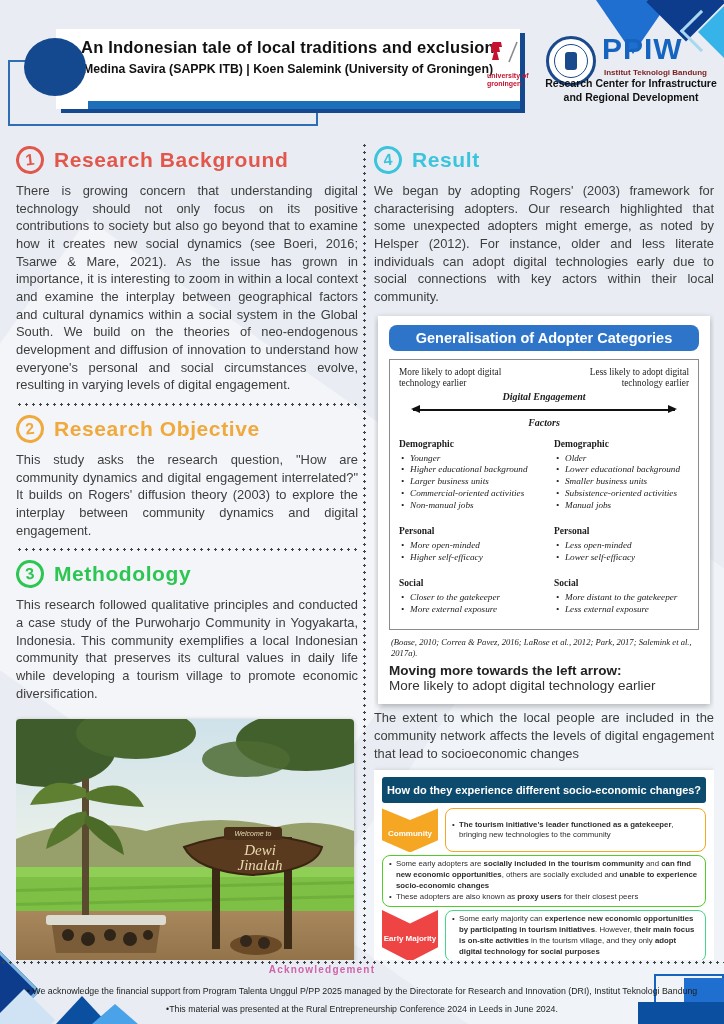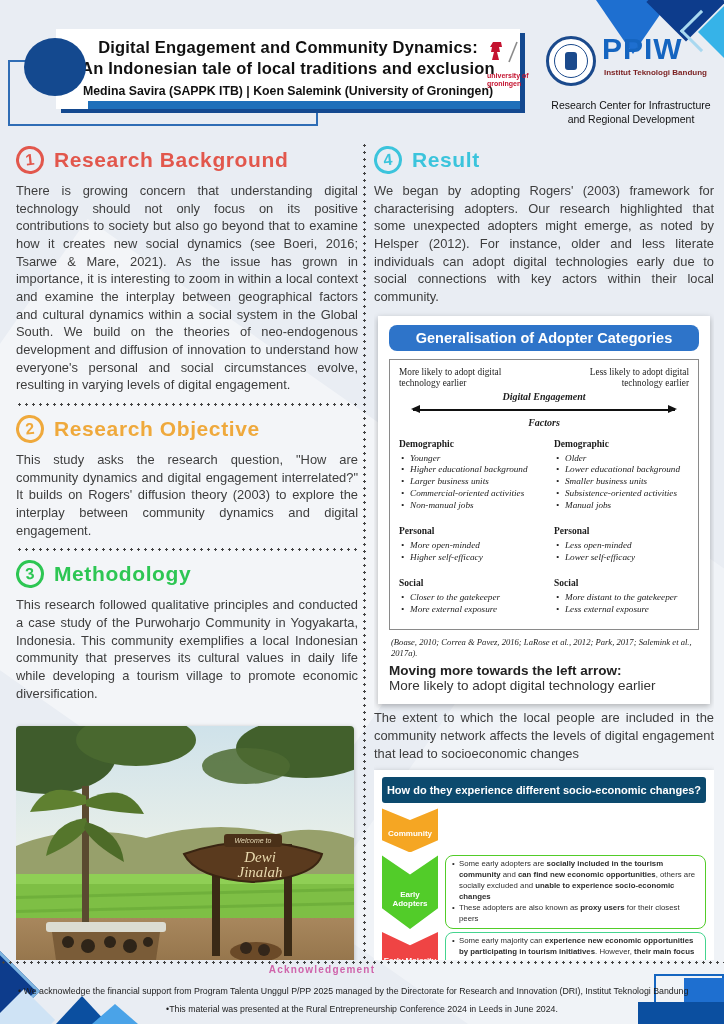--- a/index.html
+++ b/index.html
@@ -38,40 +38,40 @@
   .authors { font-size:12.3px; font-weight:700; color:#111; margin-top:4px; }
   .title-underline { position:absolute; left:88px; top:101px; width:432px; height:8px; background:#1e6fba; z-index:3; }
   .blue-circle { position:absolute; left:24px; top:38px; width:62px; height:58px; border-radius:50%; background:#14498f; z-index:4; }
   .rug-logo { position:absolute; left:487px; top:40px; width:58px; text-align:left; z-index:2; }
   .rug-text { font-size:7px; font-weight:700; color:#c4122f; line-height:1.15; margin-top:2px; }
   .itb-seal { position:absolute; left:546px; top:36px; width:50px; height:50px; border-radius:50%; border:3px solid #1b4a8c; background:#fff; z-index:2; }
   .itb-seal::before { content:""; position:absolute; inset:5px; border-radius:50%; border:1.5px solid #1b4a8c; }
   .itb-seal::after { content:""; position:absolute; left:16px; top:13px; width:12px; height:18px; background:#1b4a8c; border-radius:3px; }
   .ppiw { position:absolute; left:602px; top:32px; font-size:30px; font-weight:900; color:#1565c0; letter-spacing:1px; z-index:2; }
   .itb-name { position:absolute; left:604px; top:68px; font-size:8px; font-weight:700; color:#7a1f1f; z-index:2; }
-  .rc-text { position:absolute; left:540px; top:98px; width:182px; text-align:center; font-size:10.5px; font-weight:400; color:#111; line-height:1.35; z-index:2; }
+  .rc-text { position:absolute; left:540px; top:76px; width:182px; text-align:center; font-size:10.5px; font-weight:700; color:#111; line-height:1.35; z-index:2; }
   
   .v-divider { position:absolute; left:363px; top:142px; width:3px; height:818px;
     background-image:radial-gradient(circle,#414141 1.2px,transparent 1.3px); background-size:3px 7px; }
   .h-dots { height:3px; margin:9px 0;
     background-image:radial-gradient(circle,#414141 1.2px,transparent 1.3px); background-size:7px 3px; }
   .footer-dots { position:absolute; left:0; top:961px; width:724px; height:3px;
     background-image:radial-gradient(circle,#414141 1.2px,transparent 1.3px); background-size:7px 3px; }
   
   .col-left  { position:absolute; left:16px;  top:144px; width:342px; height:816px; overflow:hidden; }
   .col-right { position:absolute; left:374px; top:144px; width:340px; height:816px; overflow:hidden; }
   
   .sec-head { display:flex; align-items:center; gap:10px; margin:2px 0 8px; }
   .sec-num { width:28px; height:28px; border:3px solid currentColor; border-radius:50%;
     display:flex; align-items:center; justify-content:center; font-weight:800; font-size:16px; transform:rotate(-6deg); }
   .sec-title { font-size:21px; font-weight:800; letter-spacing:.6px; }
   .c-red{color:#e2574c} .c-orange{color:#efa93c} .c-green{color:#2dc653} .c-cyan{color:#3bc4dc}
   .sec-body { font-size:12.9px; line-height:1.37; color:#3d3d3d; text-align:justify; }
   
-  .photo { width:338px; height:262px; margin-top:24px; border-radius:4px; overflow:hidden; box-shadow:0 1px 4px rgba(0,0,0,.25); }
+  .photo { width:338px; height:262px; margin-top:17px; border-radius:4px; overflow:hidden; box-shadow:0 1px 4px rgba(0,0,0,.25); }
   
   .fig1 { background:#fff; box-shadow:0 2px 6px rgba(0,0,0,.28); padding:9px 11px 7px; margin:10px 4px 5px; }
   .fig1-title { background:#2e74c9; color:#fff; font-weight:800; font-size:14.5px; text-align:center; padding:5px 4px; border-radius:8px; }
   .fig1-box { border:1px solid #8a8a8a; margin-top:8px; padding:7px 9px 5px; font-family:"Liberation Serif", serif; color:#1c1c1c; }
   .fig1-toplabels { display:flex; justify-content:space-between; font-size:9.3px; line-height:1.25; }
   .fig1-toplabels .r { text-align:right; }
   .fig1-axis { text-align:center; font-size:10px; font-weight:700; font-style:italic; margin-top:1px; }
   .axis-arrow { position:relative; height:1.6px; background:#111; margin:7px 14px 6px; }
   .axis-arrow::before, .axis-arrow::after { content:""; position:absolute; top:-3.6px; width:0; height:0;
     border-top:4.5px solid transparent; border-bottom:4.5px solid transparent; }
@@ -90,21 +90,21 @@
   .fig2-title { background:#0c4a6e; color:#fff; font-weight:700; font-size:11px; text-align:center; padding:7px 2px; border-radius:3px; }
   .fig2-rows { margin-top:5px; }
   .fig2-row { display:flex; gap:7px; margin-bottom:3px; align-items:stretch; }
   .chev { width:56px; position:relative; clip-path:polygon(0 0,50% 26%,100% 0,100% 72%,50% 100%,0 72%); min-height:44px; }
   .chev span { position:absolute; left:0; right:0; top:48%; text-align:center; color:#fff; font-weight:700; font-size:8px; line-height:1.1; }
   .fig2-box { flex:1; border:1.4px solid #ccc; border-radius:8px; padding:3px 6px; font-size:7.8px; line-height:1.4; color:#2e2e2e; background:#fff; display:flex; flex-direction:column; justify-content:center; }
   .fig2-box p { padding-left:7px; position:relative; }
   .fig2-box p::before { content:"•"; position:absolute; left:0; }
   
   .ack-title { position:absolute; left:0; top:964px; width:644px; text-align:center; color:#cf64ab; font-weight:800; font-size:10px; letter-spacing:1.2px; }
-  .ack-l1 { position:absolute; left:18px; top:986px; width:688px; font-size:8.8px; color:#1c1c1c; }
+  .ack-l1 { position:absolute; left:18px; top:986px; width:688px; font-size:8.8px; color:#1c1c1c;text-align:center; }
   .ack-l2 { position:absolute; left:0; top:1004px; width:724px; text-align:center; font-size:8.8px; color:#1c1c1c; }
 </style>
 </head>
 <body>
 
 <div class="bg-diag bg-d1"></div>
 <div class="bg-diag bg-d2"></div>
 <div class="deco tr-tri1"></div>
 <div class="deco tr-dia1"></div>
 <div class="deco tr-tri2"></div>
@@ -112,21 +112,20 @@
 <div class="deco bl-dia1"></div>
 <div class="deco bl-dia2"></div>
 <div class="deco bl-tri1"></div>
 <div class="deco bl-tri2"></div>
 <div class="deco br-outline"></div>
 <div class="deco br-fill1"></div>
 <div class="deco br-fill2"></div>
 
 <div class="outline-box"></div>
 <div class="title-card">
-  <div class="title-l1">Digital Engagement and Community Dynamics:</div>
   <div class="title-l2">An Indonesian tale of local traditions and exclusion</div>
   <div class="authors">Medina Savira (SAPPK ITB)  | Koen Salemink (University of Groningen)</div>
 </div>
 <div class="title-underline"></div>
 <div class="blue-circle"></div>
 
 <div class="rug-logo">
   <svg width="44" height="26" viewBox="0 0 44 26">
     <path d="M6 2 L14 2 L15 7 L12 7 L13 12 L10 12 L12 20 L5 20 L7 12 L4 12 L5 7 L3 7 Z" fill="#c4122f"></path>
     <line x1="30" y1="2" x2="22" y2="22" stroke="#8a8a8a" stroke-width="1.6"></line>
@@ -285,25 +284,25 @@
 
   <div class="sec-body">The extent to which the local people are included in the community network affects the levels of digital engagement that lead to socioeconomic changes</div>
 
   <div class="fig2">
     <div class="fig2-title">How do they experience different socio-economic changes?</div>
     <div class="fig2-rows">
         <div class="fig2-row">
           <div class="chev" style="background: rgb(245, 166, 35);">
             <span>Community</span>
           </div>
+          <div class="fig2-box" style="border-color: rgb(245, 166, 35);">
+            <p><span></span><b>The tourism initiative's leader functioned as a gatekeeper</b><span>, bringing new technologies to the community</span></p>
+          </div>
         </div>
         <div class="fig2-row">
-          <div class="chev" style="background: rgb(82, 204, 41);">
-            <span>Early Adopters</span>
-          </div>
           <div class="fig2-box" style="border-color: rgb(82, 204, 41);">
             <p><span>Some early adopters are </span><b>socially included in the tourism community</b><span> and </span><b>can find new economic opportunities</b><span>, others are socially excluded and </span><b>unable to experience socio-economic changes</b><span></span></p>
             <p><span>These adopters are also known as </span><b>proxy users</b><span> for their closest peers</span></p>
           </div>
         </div>
         <div class="fig2-row">
           <div class="chev" style="background: #ef4444;">
             <span>Early Majority</span>
           </div>
           <div class="fig2-box" style="border-color: rgb(68, 212, 142);">

